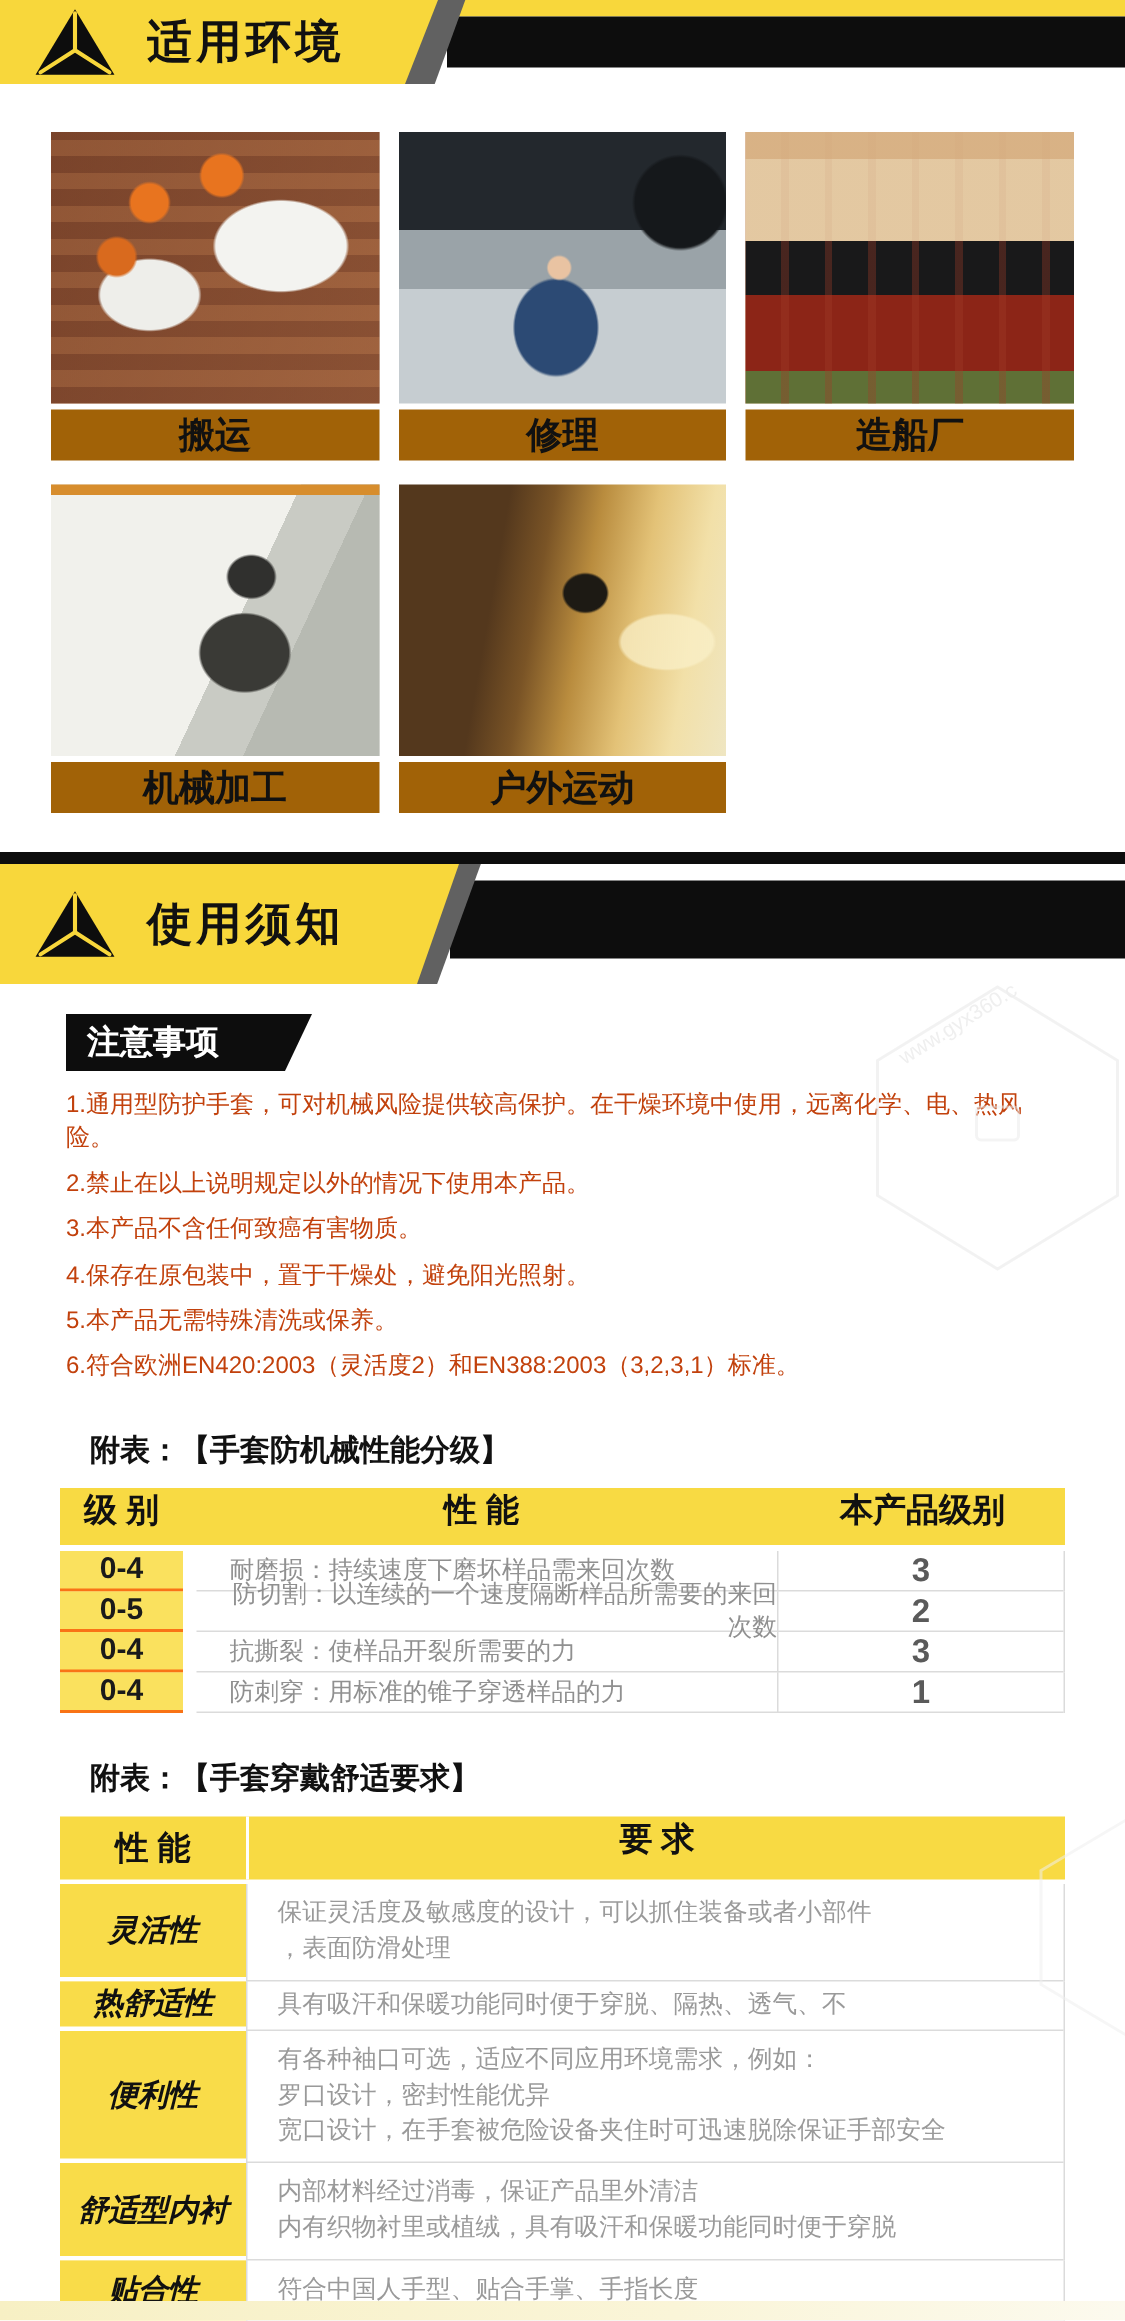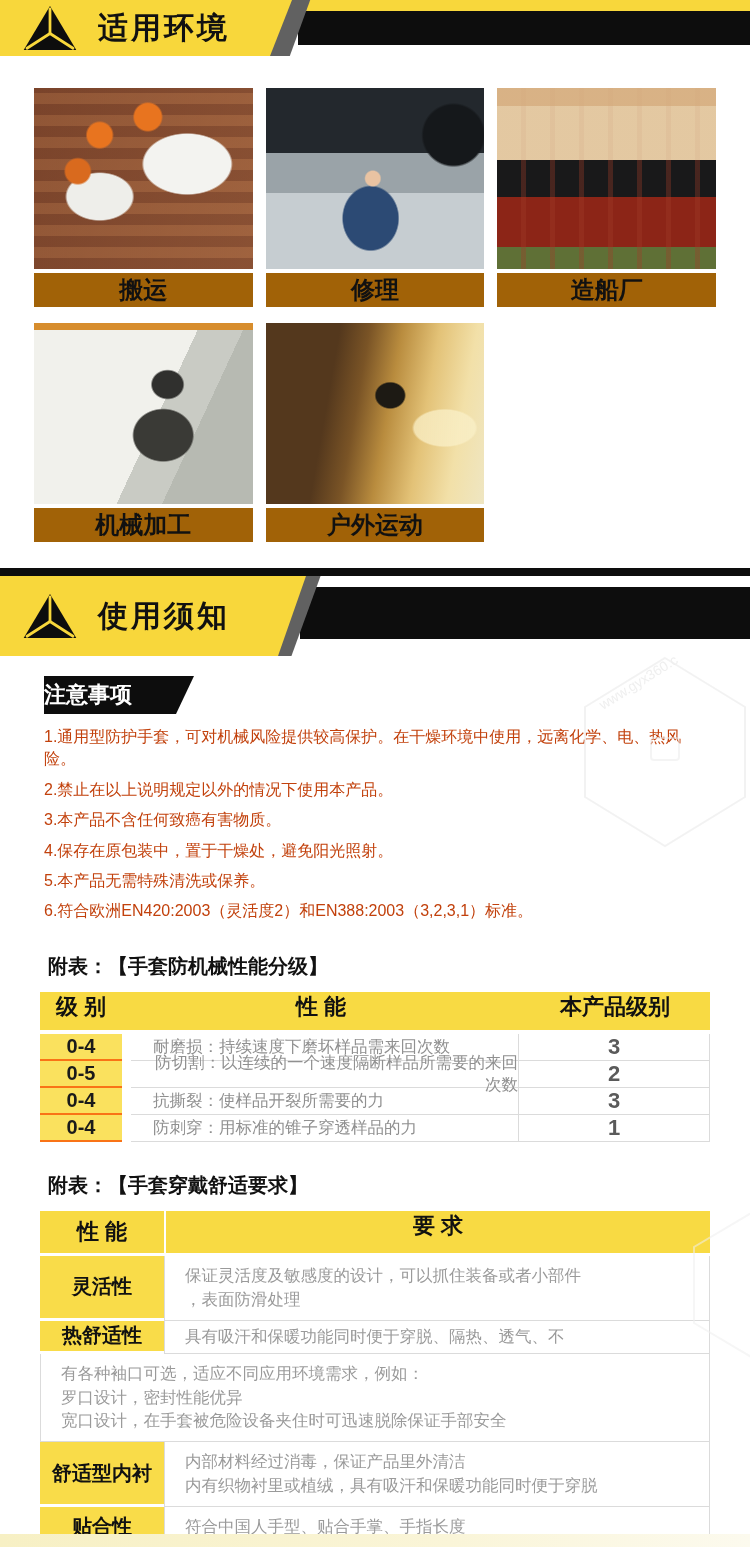--- a/index.html
+++ b/index.html
@@ -70,47 +70,47 @@
     background-image:
       radial-gradient(circle at 20% 30%, #a32a20 0 4%, transparent 5%),
       radial-gradient(circle at 55% 36%, #a32a20 0 4%, transparent 5%),
       radial-gradient(ellipse at 18% 44%, #2a2620 0 11%, transparent 12%),
       radial-gradient(ellipse at 54% 50%, #2e2822 0 10%, transparent 11%),
       radial-gradient(ellipse at 80% 54%, #332c24 0 9%, transparent 10%),
       linear-gradient(175deg, transparent 0 62%, #4a4430 63% 78%, #57503a 78% 100%),
       linear-gradient(180deg, #caa14b 0 30%, #e0b55c 45%, #a87c3a 70%, #6b5429 100%);}
   
   .notice-tag{margin:20px 0 0 44px;width:150px;height:38px;background:#0d0d0d;color:#fff;
-    font-size:22px;font-weight:bold;display:flex;align-items:center;
+    font-size:22px;font-weight:bold;display:flex;align-items:center;padding-left:14px;
     clip-path:polygon(0 0,100% 0,calc(100% - 18px) 100%,0 100%);}
   .notice-list{padding:4px 40px 0 44px;}
   .notice-list p{margin:8px 0 0;font-size:16px;line-height:1.4;font-weight:normal;color:#c2410c;}
   
-  .tbl-heading{margin:30px 0 12px;padding:0 48px;font-size:20px;font-weight:bold;color:#111;}
+  .tbl-heading{margin:30px 12px 12px;padding:0 48px;font-size:20px;font-weight:bold;color:#111;}
   .tbl{margin:0 40px;}
   .t-head{display:flex;background:#F8DA43;font-weight:bold;color:#111;}
   .t1 .t-head{height:38px;font-size:22px;margin-bottom:4px;}
   .t1c1{width:82px;text-align:center;flex:0 0 auto;}
   .t1c2{flex:1;padding-left:22px;text-align:right;}
   .t1 .t-head .t1c2{text-align:center;padding-left:0;}
   .t1c3{width:190px;text-align:center;flex:0 0 auto;}
   .t1-row{display:flex;align-items:stretch;border-right:1px solid #dbdbdb;}
   .t1-row .t1c1{background:#FAE15E;border-bottom:2px solid #f97316;font-weight:bold;font-size:20px;
     display:flex;align-items:center;justify-content:center;}
   .t1-row .t1c2{color:#909090;font-size:16.5px;border-bottom:1px solid #dbdbdb;margin-left:9px;
     display:flex;align-items:center;height:26px;}
   .t1-row .t1c3{color:#5a5a5a;font-weight:bold;font-size:22px;border-bottom:1px solid #dbdbdb;
     border-left:1px solid #dbdbdb;display:flex;align-items:center;justify-content:center;}
   .t2 .t-head{height:42px;font-size:22px;margin-bottom:3px;}
   .t2c1{width:124px;text-align:center;flex:0 0 auto;}
   .t2 .t-head .t2c1{border-right:2px solid #fff;align-self:stretch;display:flex;align-items:center;justify-content:center;}
   .t2c2{flex:1;text-align:center;}
   .t2-row{display:flex;align-items:stretch;border-right:1px solid #dbdbdb;}
   .t2-row .t2c1{background:#F9DC49;border-bottom:3px solid #fff;font-weight:bold;font-size:20px;
-    display:flex;align-items:center;justify-content:center;color:#111;}
+    display:flex;align-items:center;justify-content:center;color:#111;font-style:italic;}
   .t2-row .t2c2{text-align:left;color:#9a9a9a;font-size:16.5px;line-height:1.45;
     border-bottom:1px solid #dbdbdb;border-left:1px solid #dbdbdb;
     padding:8px 14px 8px 20px;white-space:pre-line;}
   .t2-row.clipped .t2c2{padding-top:4px;padding-bottom:2px;height:26px;overflow:hidden;}
   .t2-row.clipped .t2c1{overflow:hidden;}
   
   .wm{position:absolute;opacity:.55;pointer-events:none;}
   .wm1{left:575px;top:652px;}
   .wm2{left:688px;top:1205px;}
   .footer-strip{position:absolute;left:0;bottom:0;width:100%;height:13px;
@@ -225,20 +225,21 @@
   <div class="t2-row">
     <span class="t2c1">灵活性</span>
     <span class="t2c2">保证灵活度及敏感度的设计，可以抓住装备或者小部件
 ，表面防滑处理</span>
   </div>
   <div class="t2-row clipped">
     <span class="t2c1">热舒适性</span>
     <span class="t2c2">具有吸汗和保暖功能同时便于穿脱、隔热、透气、不</span>
   </div>
   <div class="t2-row">
+    <span class="t2c1">便利性</span>
     <span class="t2c2">有各种袖口可选，适应不同应用环境需求，例如：
 罗口设计，密封性能优异
 宽口设计，在手套被危险设备夹住时可迅速脱除保证手部安全</span>
   </div>
   <div class="t2-row">
     <span class="t2c1">舒适型内衬</span>
     <span class="t2c2">内部材料经过消毒，保证产品里外清洁
 内有织物衬里或植绒，具有吸汗和保暖功能同时便于穿脱</span>
   </div>
   <div class="t2-row">

